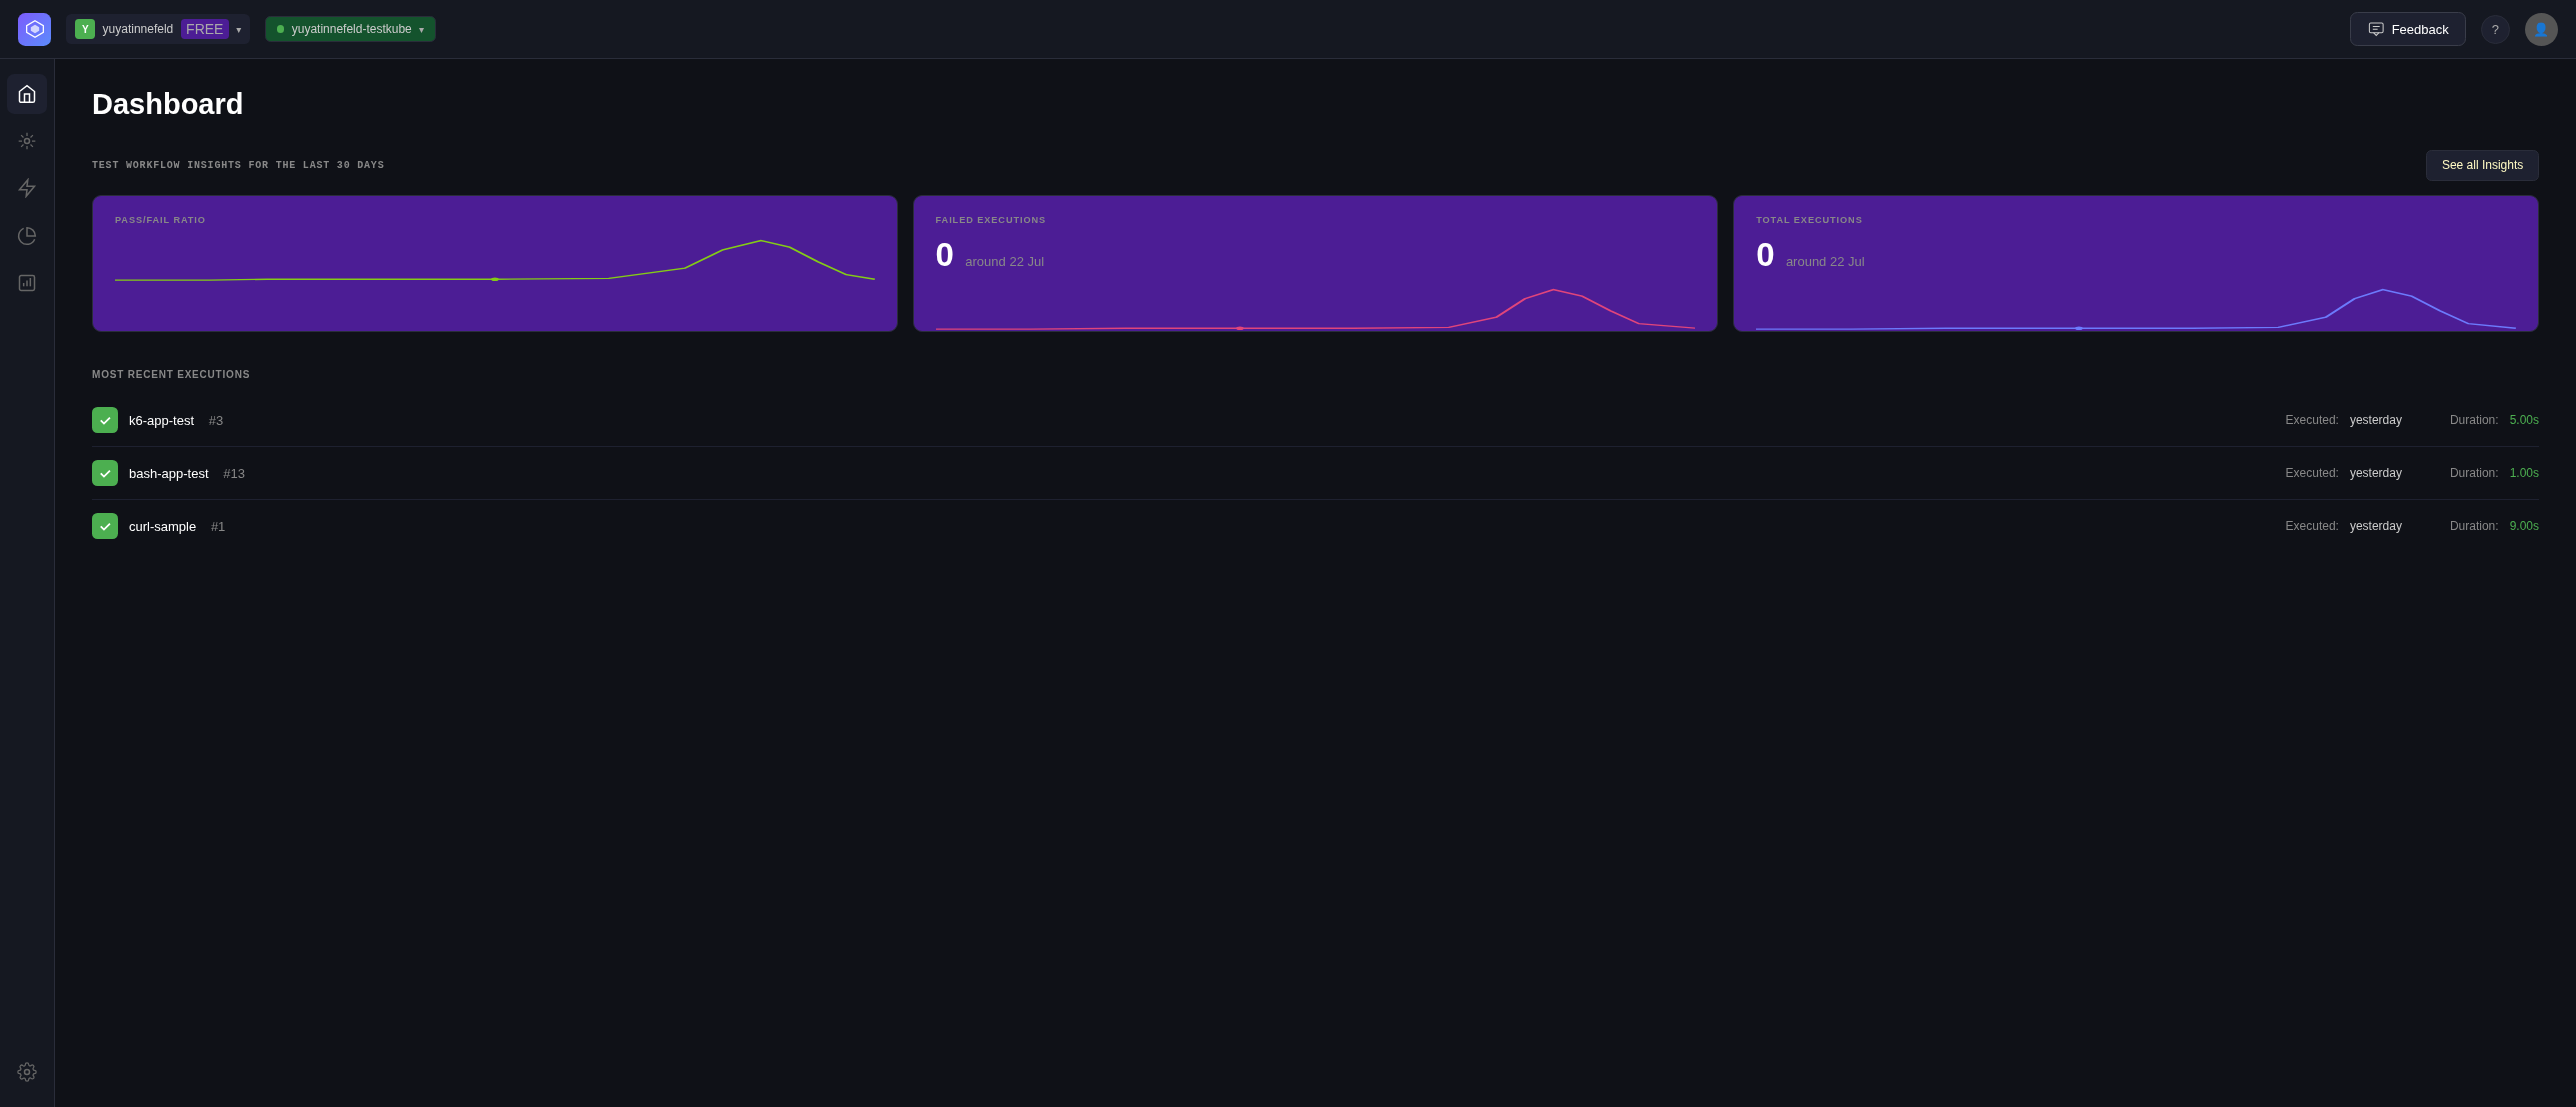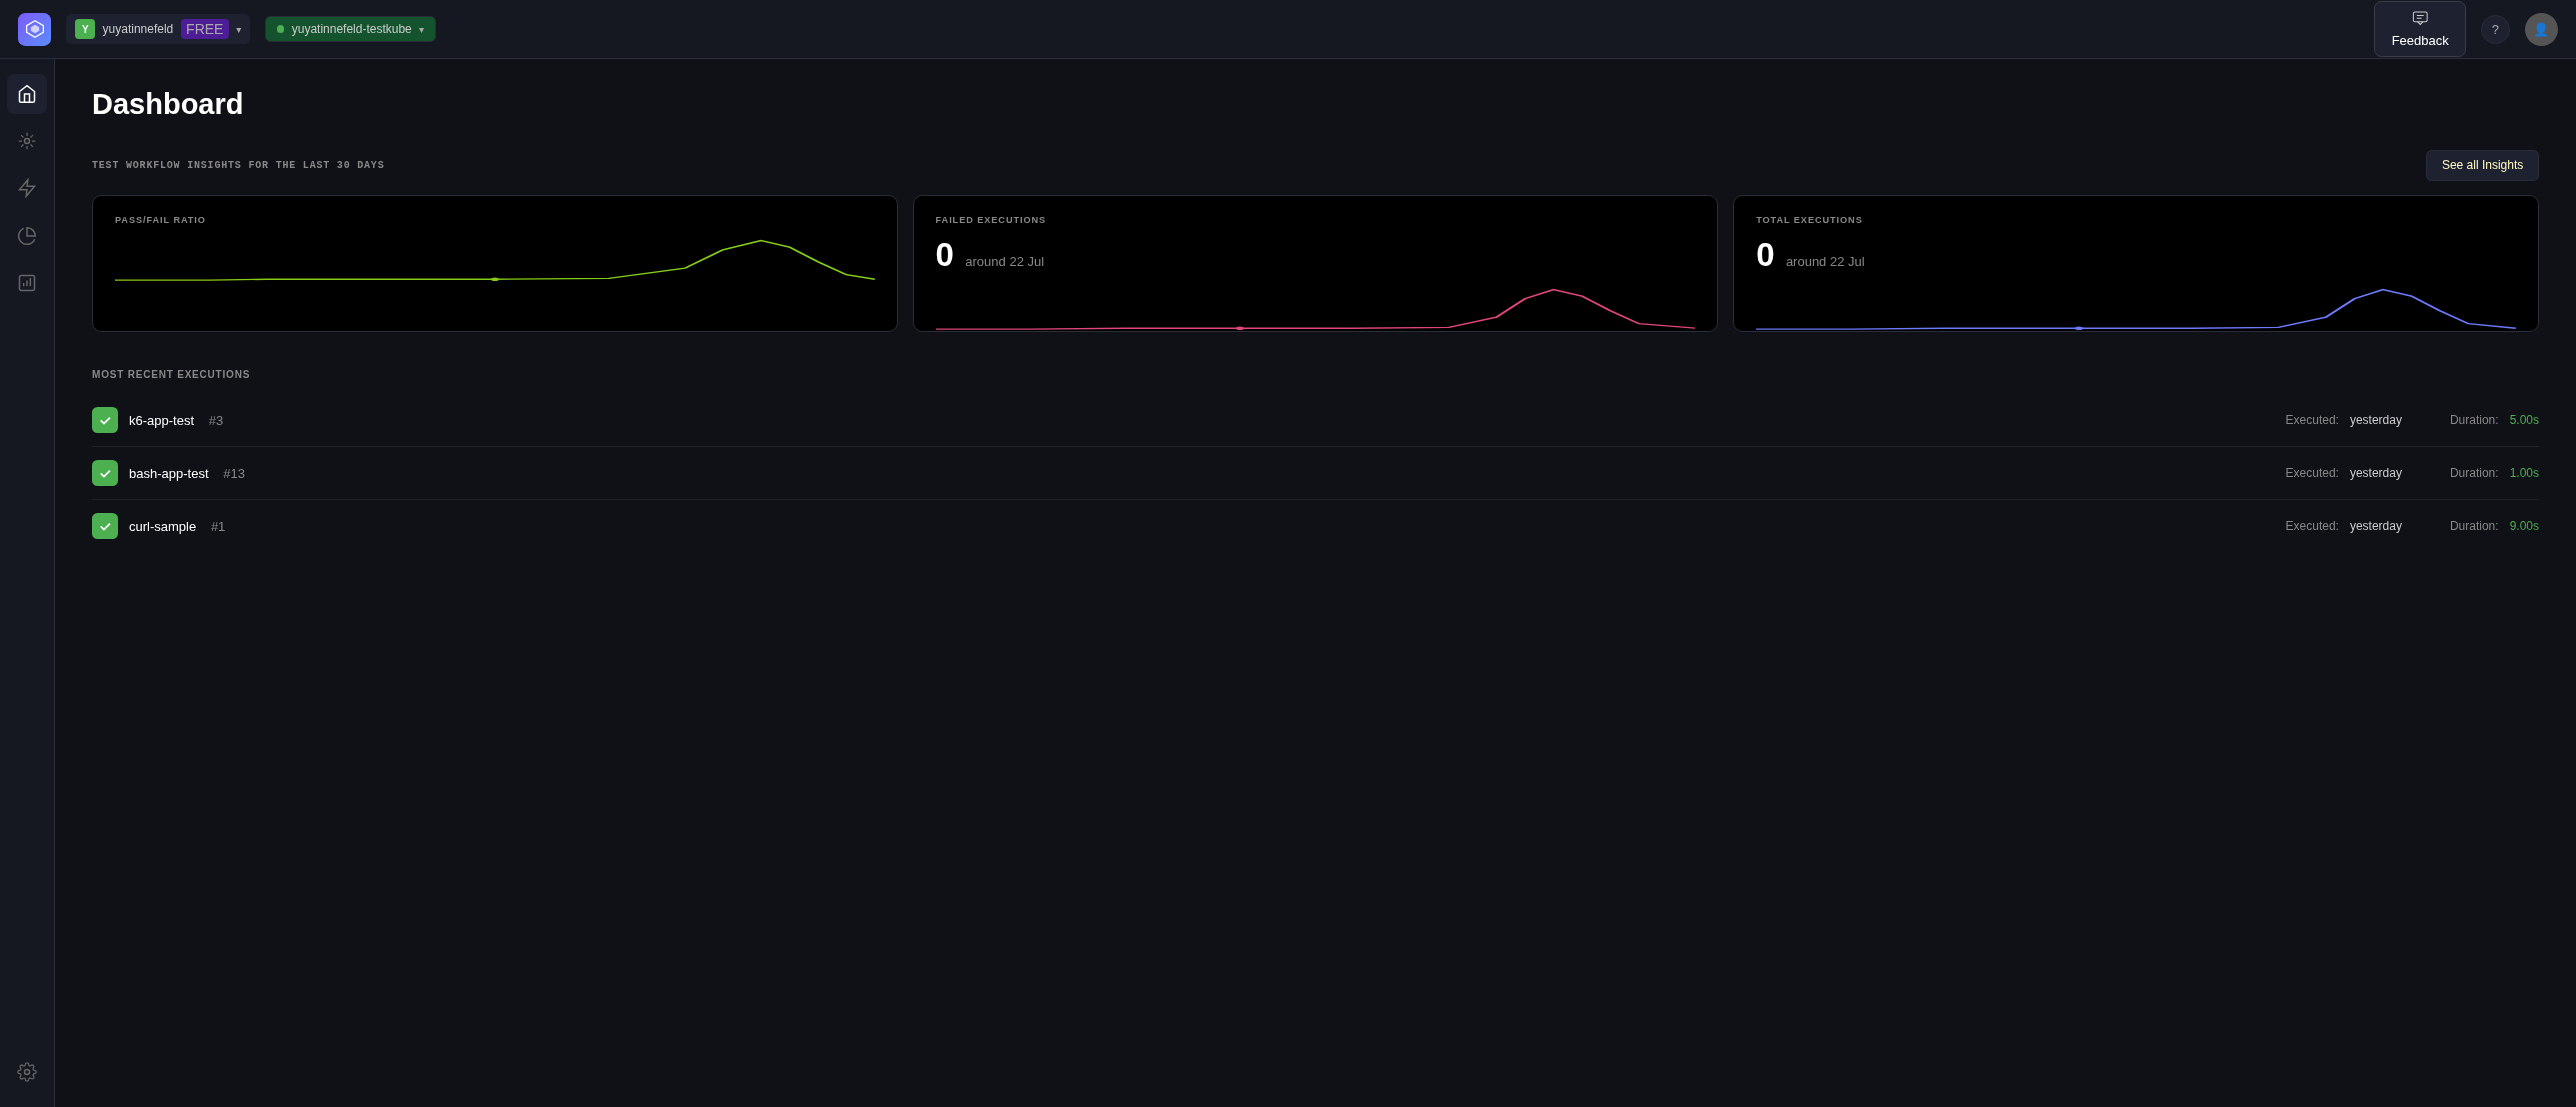--- a/index.html
+++ b/index.html
@@ -93,21 +93,20 @@
       display: flex;
       align-items: center;
       gap: 7.3px;
       background: #1e2130;
       border: 0.9px solid #3a3d4a;
       border-radius: 7.3px;
       padding: 7.3px 16.5px;
       cursor: pointer;
       color: #fff;
       font-size: 13px;
-      flex-direction: column;
     }
     .feedback-btn svg { width: 16.5px; height: 16.5px; }
     .help-btn {
       width: 29px;
       height: 29px;
       background: #1e2130;
       border: 0.9px solid #2a2d3a;
       border-radius: 50%;
       display: flex;
       align-items: center;
@@ -200,21 +199,21 @@
     }
 
     
     .metric-cards {
       display: grid;
       grid-template-columns: 1fr 1fr 1fr;
       gap: 14.7px;
       margin-bottom: 37px;
     }
     .metric-card {
-      background: #000000;
+      background: #4c1d95;
       border: 0.9px solid #2a2d3a;
       border-radius: 9.2px;
       padding: 18.4px 22px 0 22px;
       min-height: 129px;
       overflow: hidden;
       position: relative;
     }
     .metric-card-label {
       font-size: 9.2px;
       font-weight: 600;

